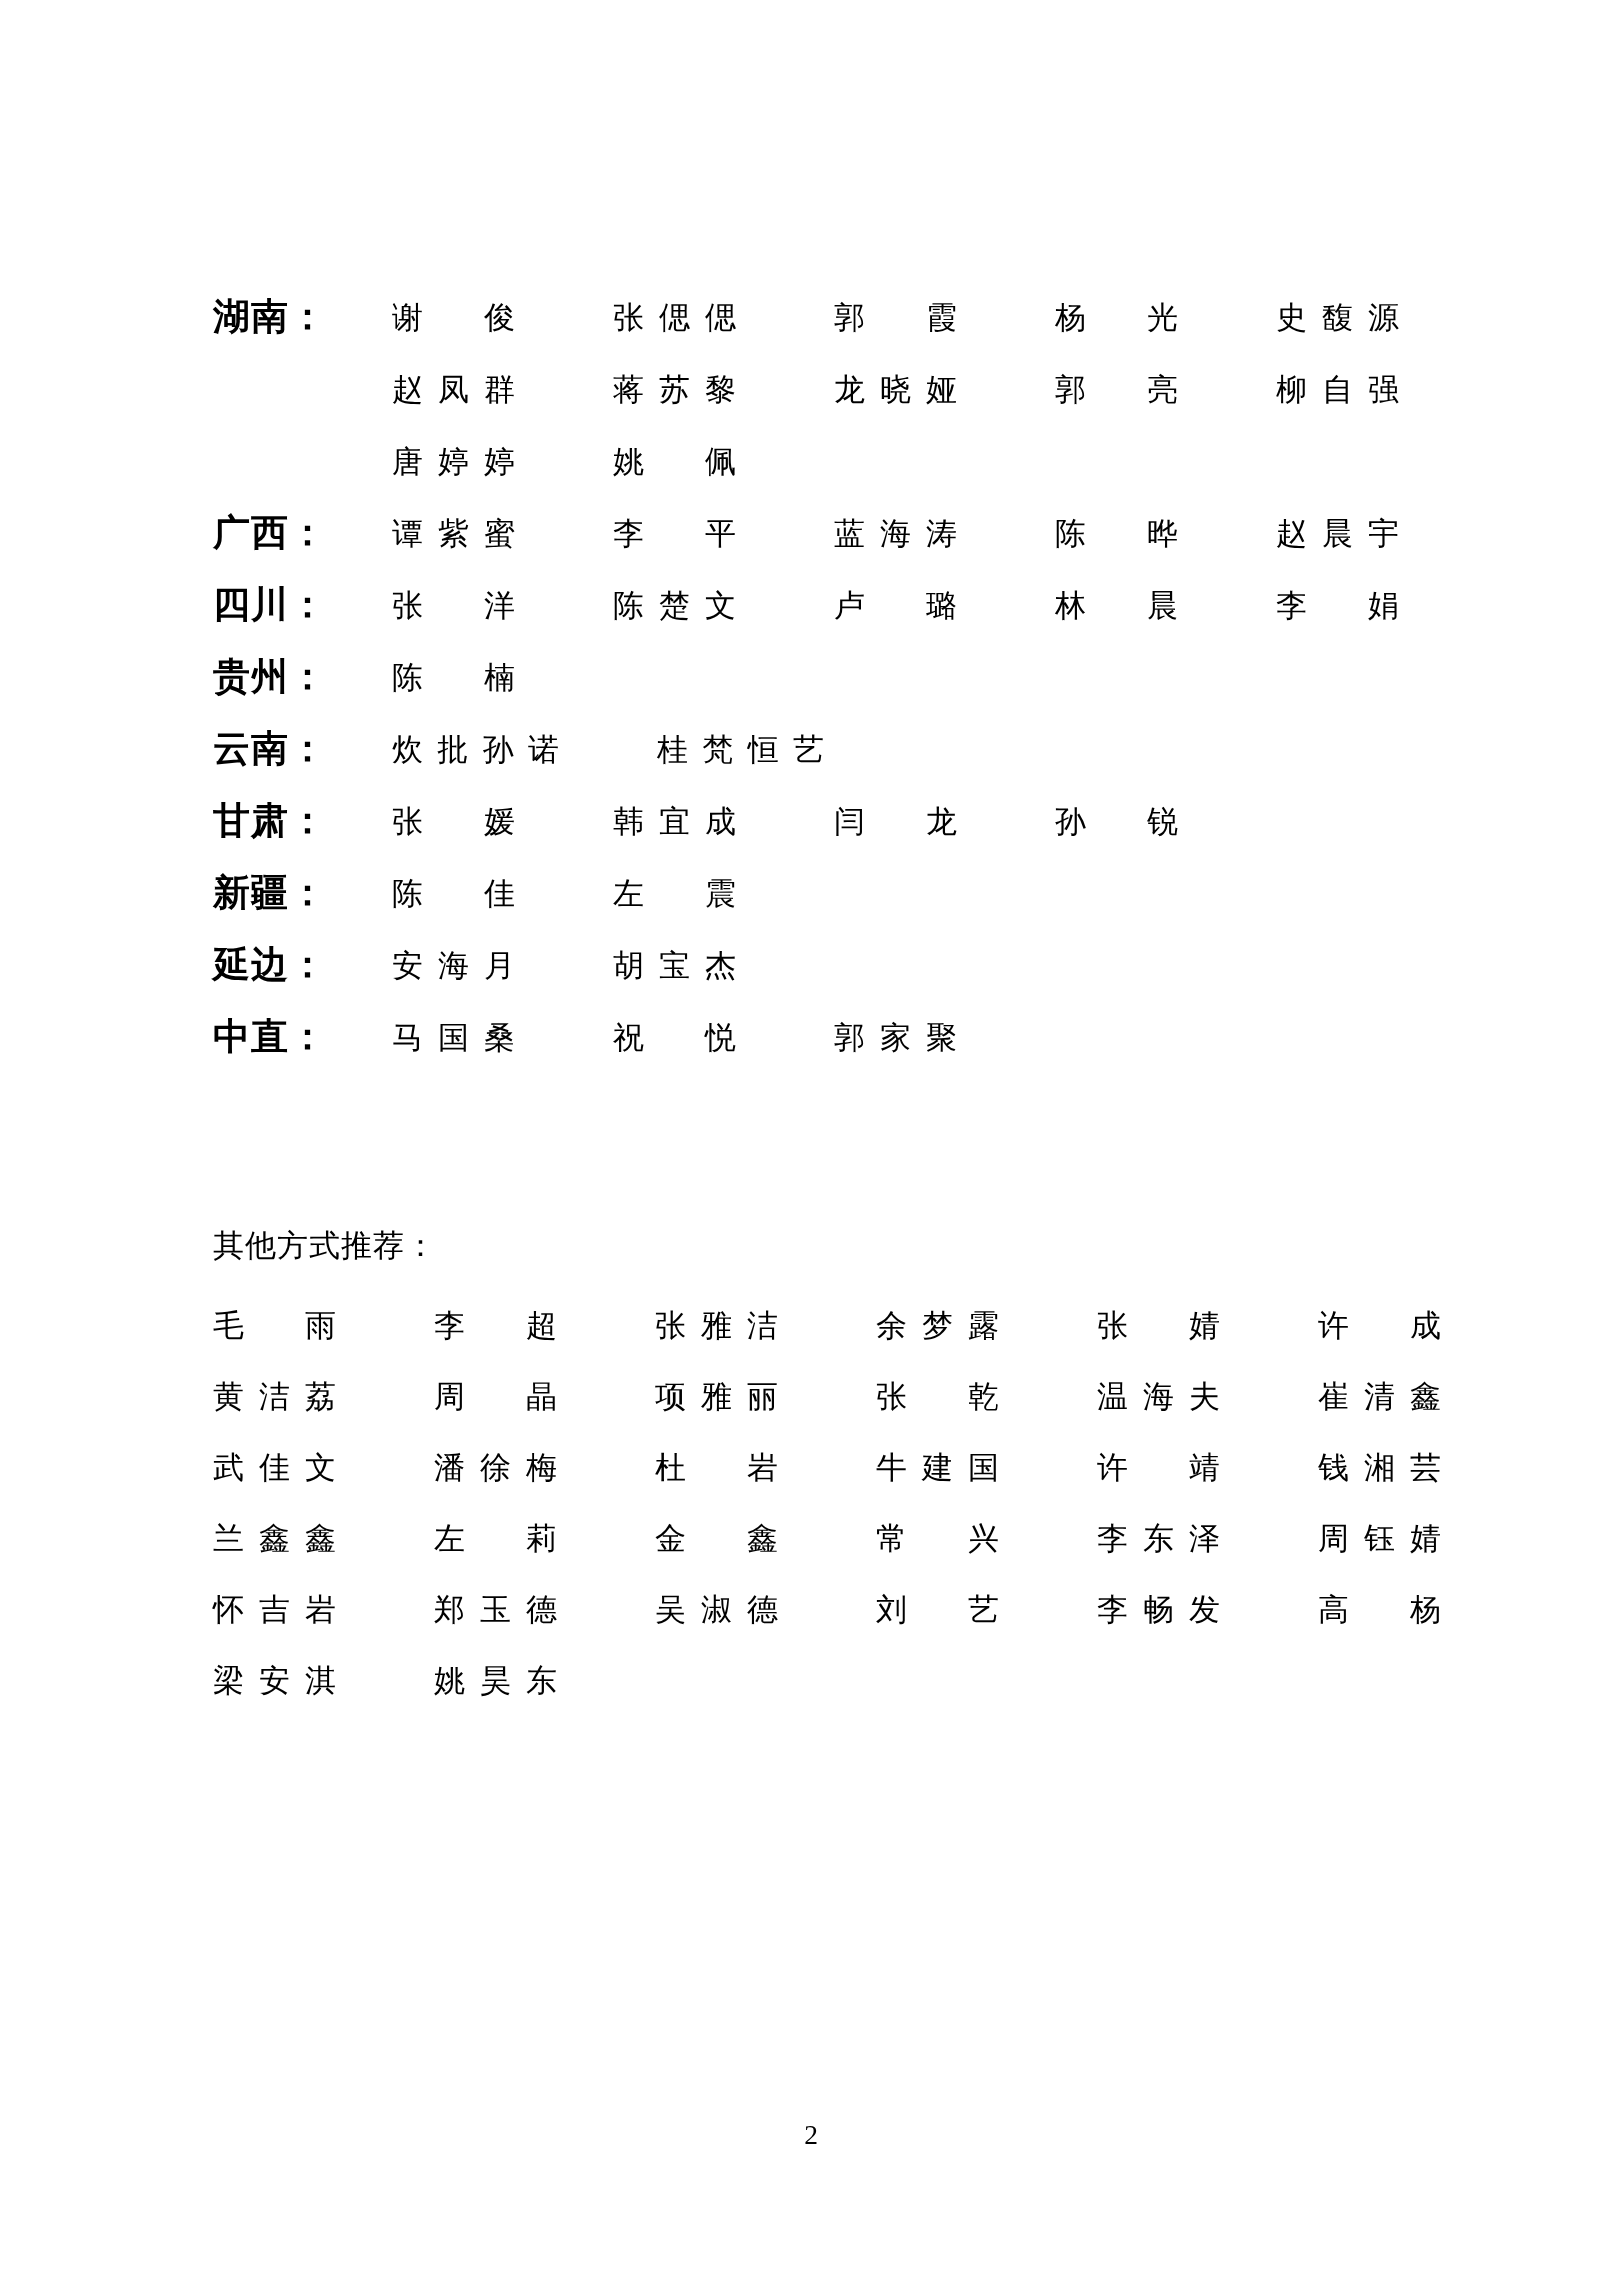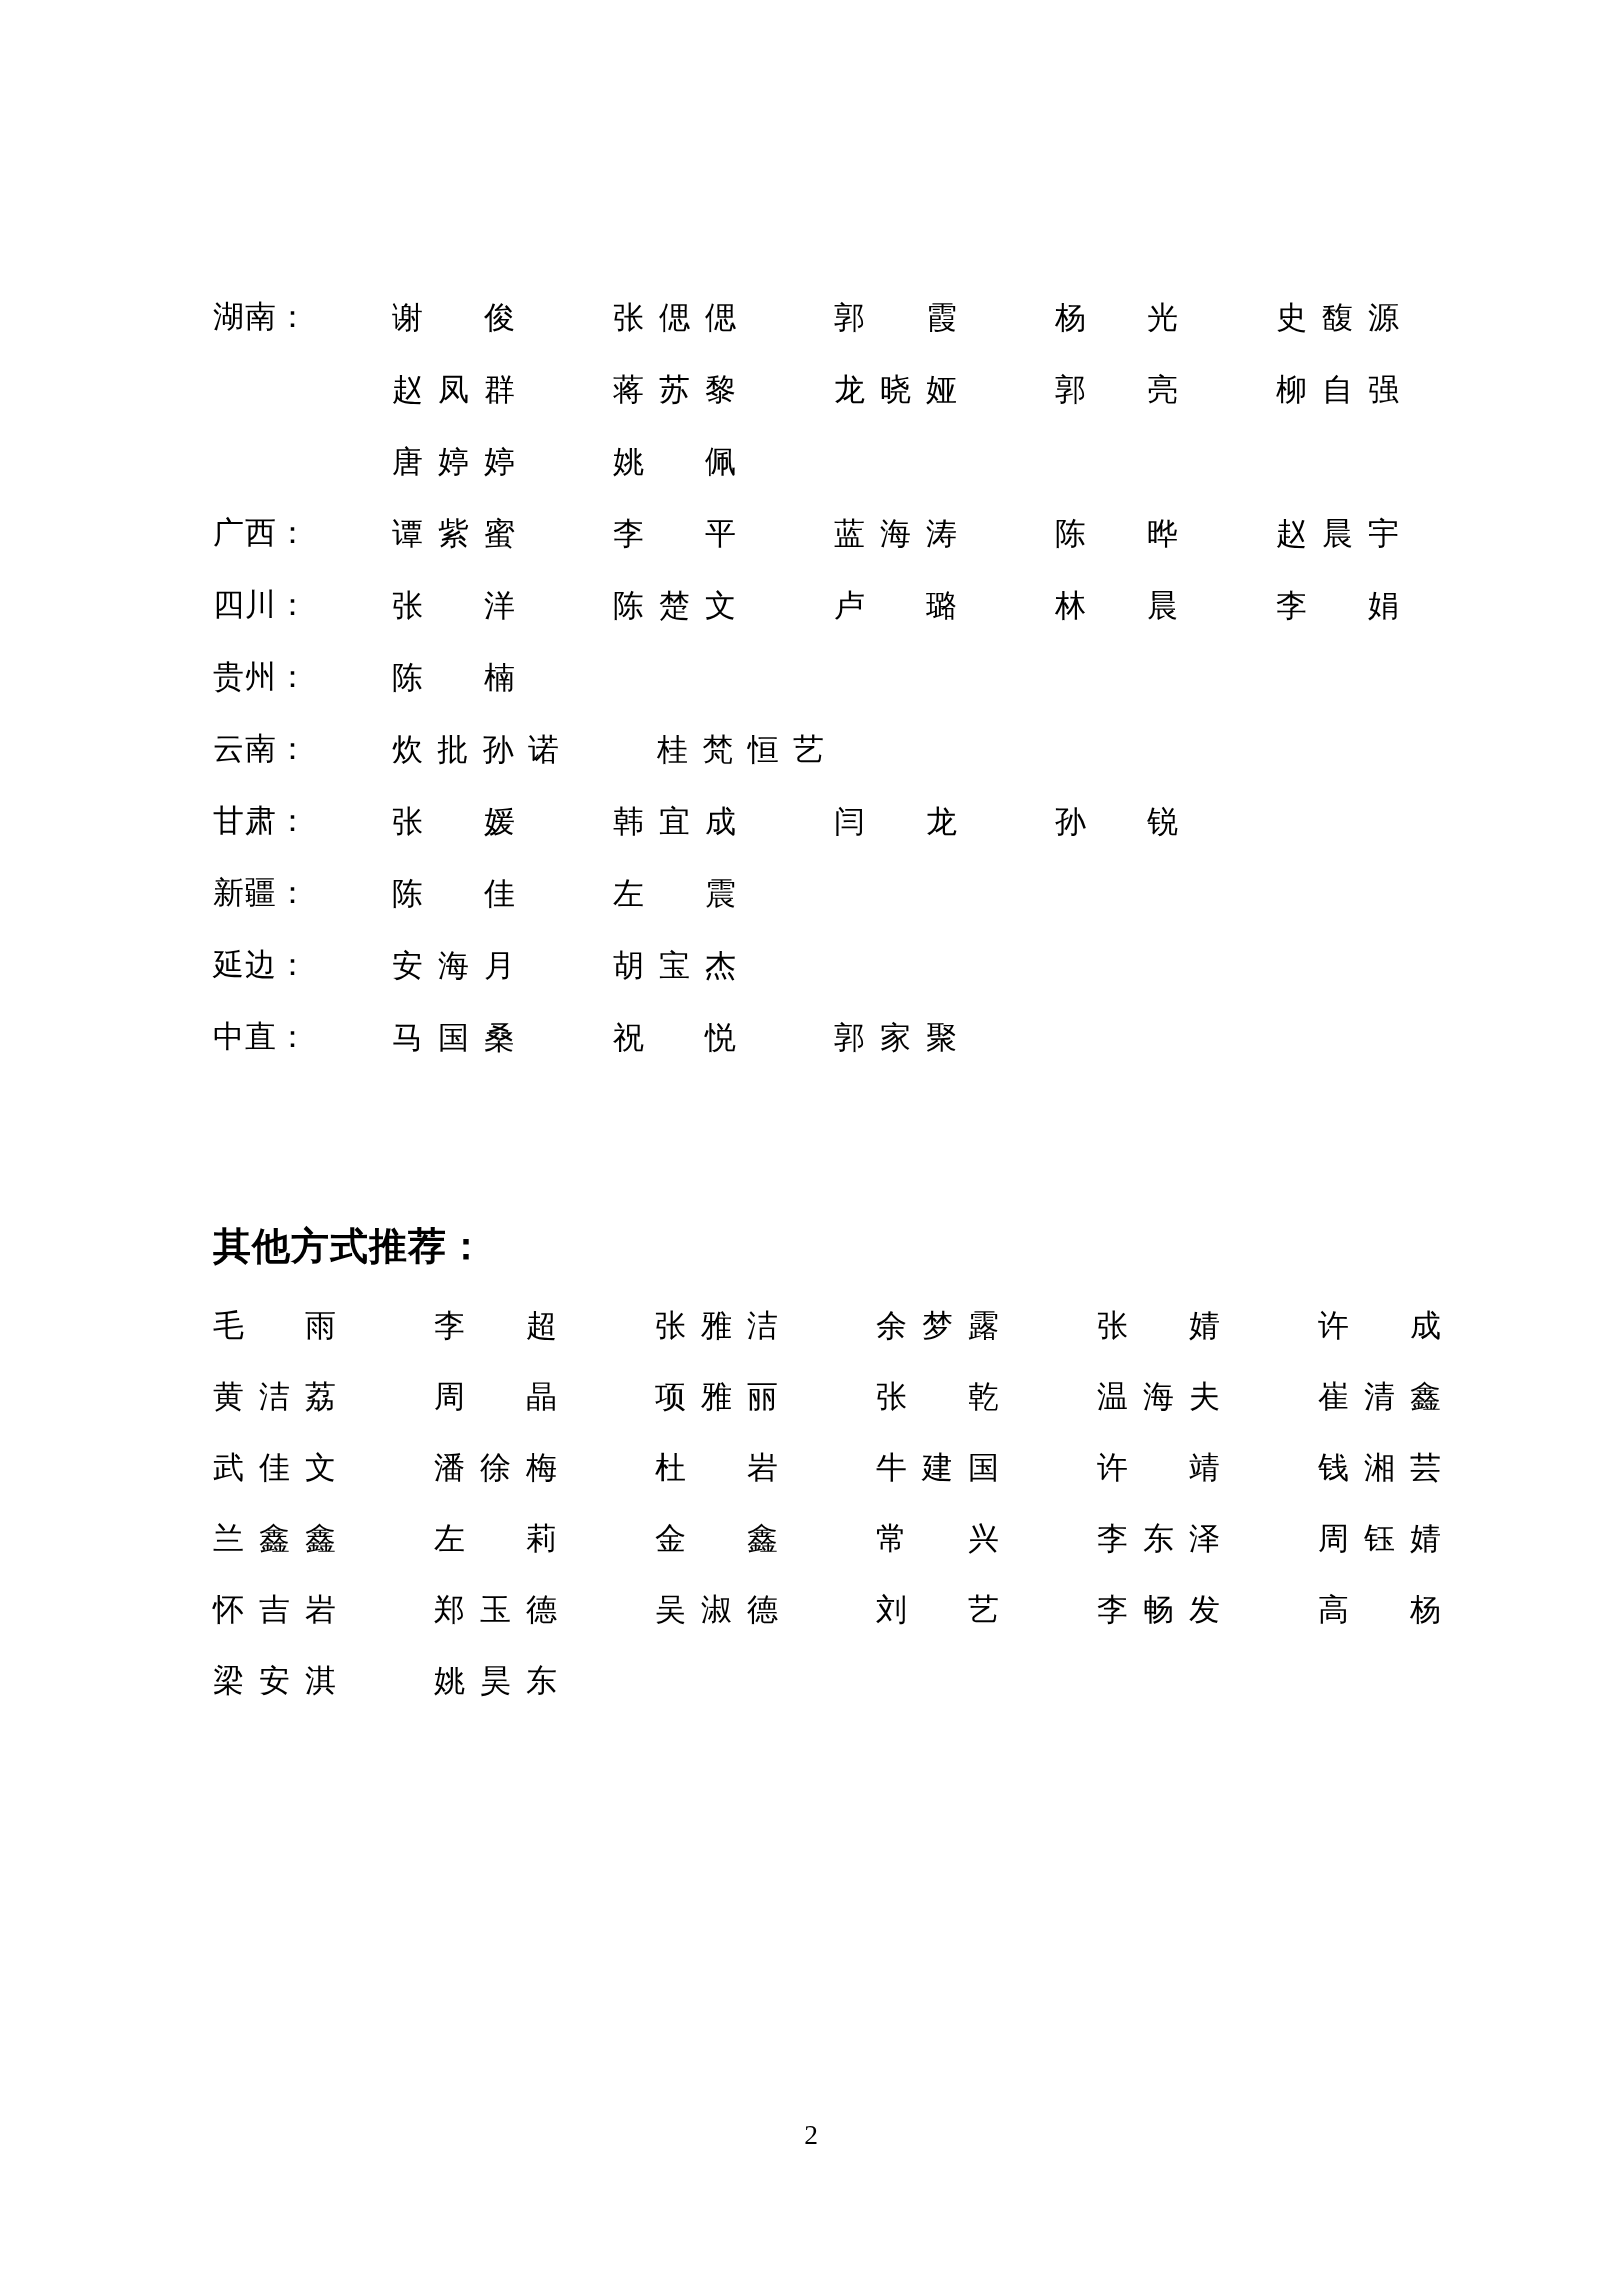--- a/index.html
+++ b/index.html
@@ -24,22 +24,22 @@
     width: 1349px;
   }
   .region-row {
     height: 72px;
     display: flex;
     align-items: center;
   }
   .province-label {
     flex: none;
     width: 179px;
-    font-size: 31px;
-    font-weight: 400;
+    font-size: 37px;
+    font-weight: 700;
     letter-spacing: 1px;
     white-space: nowrap;
   }
   .names {
     display: flex;
     gap: 98px;
   }
   .name-cell {
     flex: none;
     width: 123px;
@@ -53,22 +53,22 @@
     width: 167px;
   }
   
   .section-heading {
     position: absolute;
     left: 213px;
     top: 1210px;
     height: 72px;
     display: flex;
     align-items: center;
-    font-size: 38px;
-    font-weight: 700;
+    font-size: 31px;
+    font-weight: 400;
     letter-spacing: 1px;
     white-space: nowrap;
   }
   .other-block {
     position: absolute;
     left: 213px;
     top: 1290px;
     width: 1349px;
   }
   .other-row {

